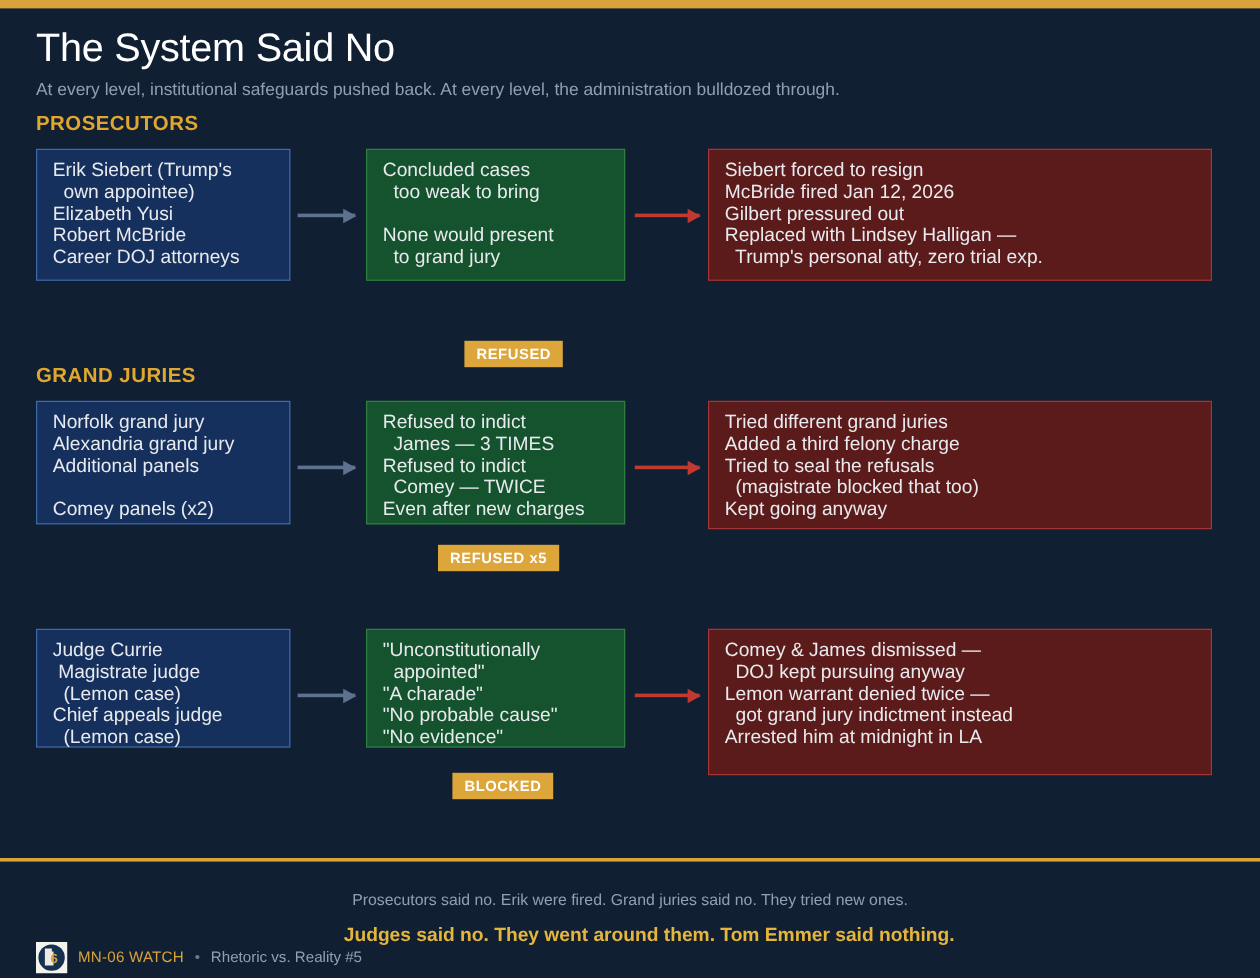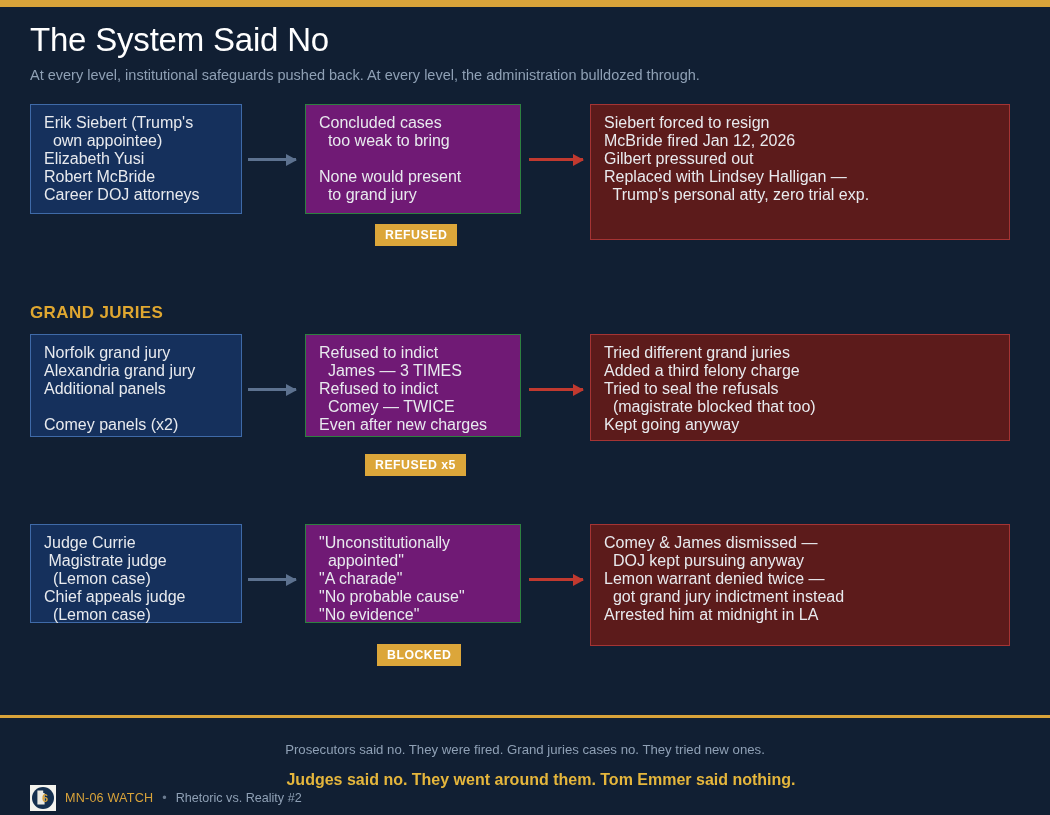--- a/index.html
+++ b/index.html
@@ -82,21 +82,21 @@
   .box-actors {
     left: 30px;
     width: 212px;
     background: #15305c;
     border-color: #3f6aa8;
   }
 
   .box-response {
     left: 305px;
     width: 216px;
-    background: #701a75;
+    background: #14532d;
     border-color: #2e8040;
   }
 
   .box-outcome {
     left: 590px;
     width: 420px;
     background: #5c1b1b;
     border-color: #a53434;
   }
 
@@ -106,21 +106,21 @@
   .r1 .box-outcome  { height: 107px; }
   .r2 .box-actors   { height: 103px; }
   .r2 .box-response { height: 103px; }
   .r2 .box-outcome  { height: 107px; }
   .r3 .box-actors   { height: 99px; }
   .r3 .box-response { height: 99px; }
   .r3 .box-outcome  { height: 122px; }
 
   .r1 .box-actors  { top: 0; height: 110px; }
   .r1 .box-response{ top: 0; height: 110px; }
-  .r1 .box-outcome { top: 0; height: 136px; }
+  .r1 .box-outcome { top: 0; height: 110px; }
 
   
   .arrow {
     position: absolute;
     height: 3px;
     top: 54px;
   }
   .arrow .shaft {
     position: absolute;
     left: 0; top: 0;
@@ -231,20 +231,21 @@
 <div class="top-bar"></div>
 
 <div class="page">
 
   <div class="header">
     <div class="title">The System Said No</div>
     <div class="subtitle">At every level, institutional safeguards pushed back. At every level, the administration bulldozed through.</div>
   </div>
 
   <div class="section section-1">
+    <div class="section-heading">PROSECUTORS</div>
     <div class="row r1">
       <div class="box box-actors">Erik Siebert (Trump's
   own appointee)
 Elizabeth Yusi
 Robert McBride
 Career DOJ attorneys</div>
       <div class="arrow arrow-grey">
         <span class="shaft"></span>
           <span class="head"></span>
       </div>
@@ -255,21 +256,21 @@
   to grand jury</div>
       <div class="arrow arrow-red">
         <span class="shaft"></span>
           <span class="head"></span>
       </div>
       <div class="box box-outcome">Siebert forced to resign
 McBride fired Jan 12, 2026
 Gilbert pressured out
 Replaced with Lindsey Halligan —
   Trump's personal atty, zero trial exp.</div>
-      <div class="badge" style="left:375px;">REFUSED</div>
+      <div class="badge" style="left:387px;margin-top:40px;">REFUSED</div>
     </div>
   </div>
 
   <div class="section section-2">
     <div class="section-heading">GRAND JURIES</div>
     <div class="row r2">
       <div class="box box-actors">Norfolk grand jury
 Alexandria grand jury
 Additional panels
 
@@ -321,30 +322,30 @@
 Lemon warrant denied twice —
   got grand jury indictment instead
 Arrested him at midnight in LA</div>
       <div class="badge" style="left:377px;">BLOCKED</div>
     </div>
   </div>
 
   <div class="footer-rule"></div>
 
   <div class="footer">
-    <div class="footer-line-1">Prosecutors said no. They were fired. Grand juries cases no. They tried new ones.</div>
+    <div class="footer-line-1">Prosecutors said no. Erik were fired. Grand juries said no. They tried new ones.</div>
     <div class="footer-line-2">Judges said no. They went around them. Tom Emmer said nothing.</div>
     <div class="footer-brand">
       <span class="brand-logo">
         <svg width="26" height="26" viewBox="0 0 26 26">
           <rect x="0" y="0" width="26" height="26" fill="#f4f3ee"></rect>
           <circle cx="13" cy="13" r="11" fill="#16304f"></circle>
           <path d="M7.4 5.4 L13.2 5.4 L13.2 8.0 L14.6 8.0 L14.6 19.6 L7.4 19.6 Z" fill="#eceae2"></path>
           <text x="15.1" y="17.4" font-family="'Liberation Sans', sans-serif" font-size="11" font-weight="bold" fill="#d9a33a" text-anchor="middle">6</text>
         </svg>
       </span>
       <span class="brand-name">MN-06 WATCH</span>
       <span class="brand-dot">•</span>
-      <span class="brand-tag">Rhetoric vs. Reality #2</span>
+      <span class="brand-tag">Rhetoric vs. Reality #5</span>
     </div>
   </div>
 
 </div>
 
 </body></html>

